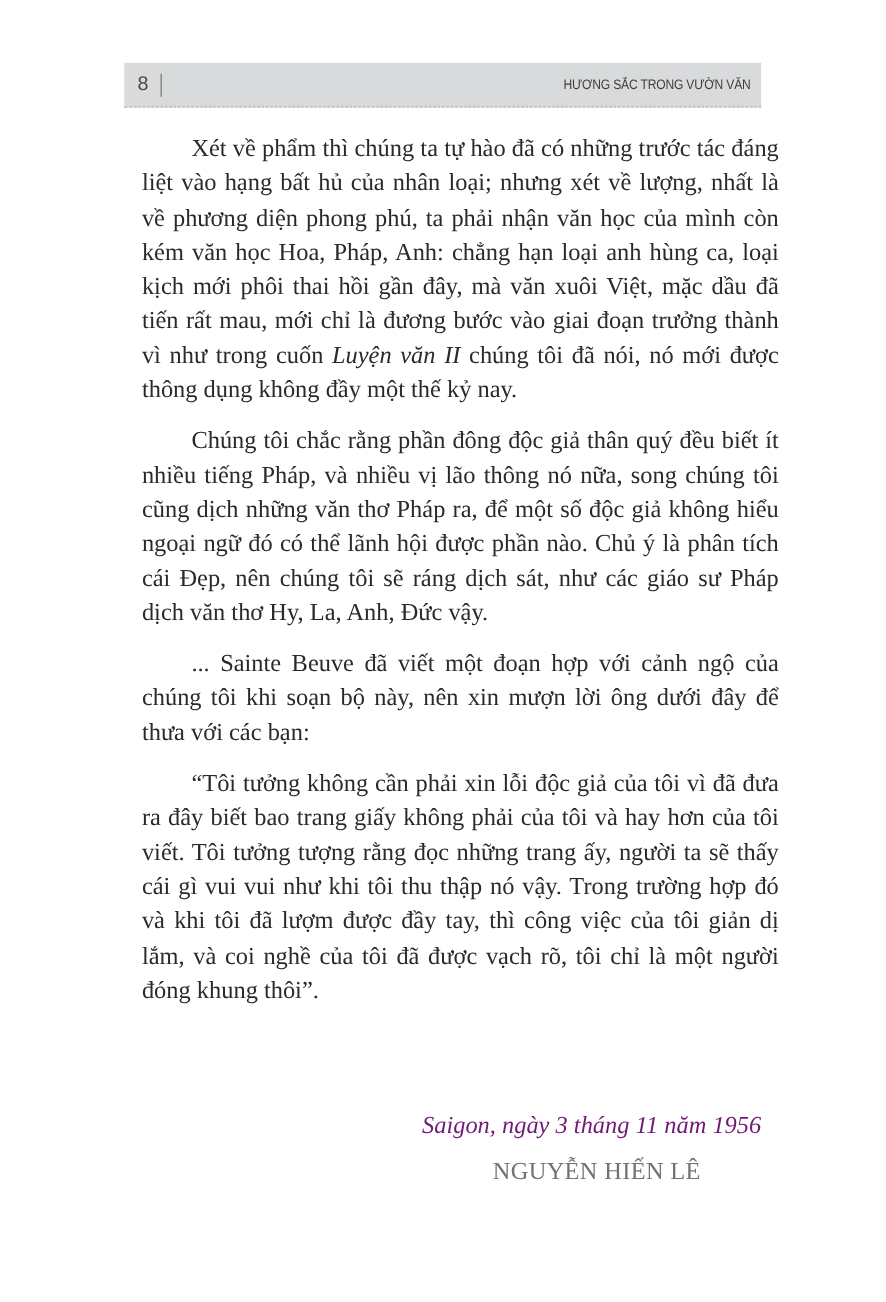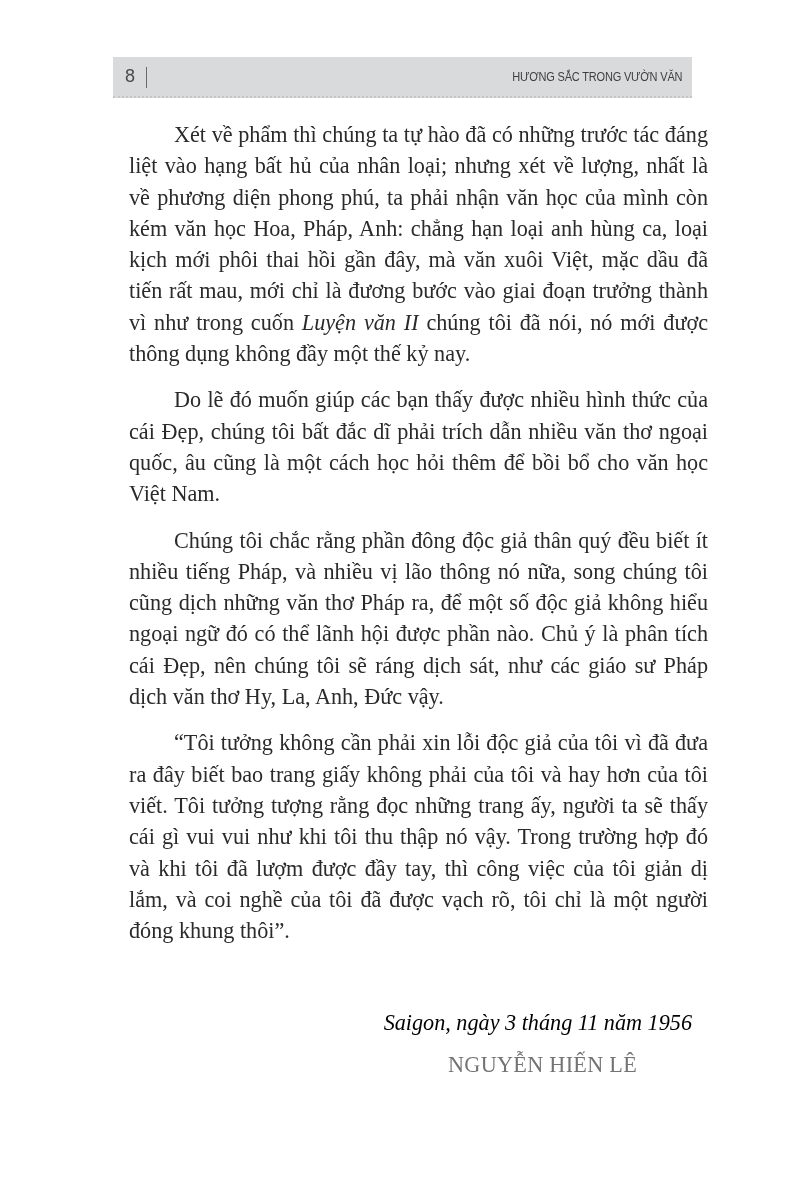--- a/index.html
+++ b/index.html
@@ -68,21 +68,21 @@
       text-indent: 45px;
     }
     .para em { font-style: italic; }
     .signoff {
       position: absolute;
       right: 113px;
       top: 1010px;
       font-family: "Liberation Serif", serif;
       font-style: italic;
       font-size: 22.2px;
-      color: #000000;
+      color: #701a75;
     }
     .author {
       position: absolute;
       left: 448px;
       top: 1052px;
       font-family: "Liberation Serif", serif;
       font-size: 22.2px;
       letter-spacing: 0.3px;
       color: #737373;
     }
@@ -91,19 +91,19 @@
 <body>
 
 <div class="running-header">
   <span class="page-number">8</span>
   <span class="header-sep"></span>
   <span class="book-title">HƯƠNG SẮC TRONG VƯỜN VĂN</span>
 </div>
 
 <div class="text-block">
   <p class="para"><span>Xét về phẩm thì chúng ta tự hào đã có những trước tác đáng liệt vào hạng bất hủ của nhân loại; nhưng xét về lượng, nhất là về phương diện phong phú, ta phải nhận văn học của mình còn kém văn học Hoa, Pháp, Anh: chẳng hạn loại anh hùng ca, loại kịch mới phôi thai hồi gần đây, mà văn xuôi Việt, mặc dầu đã tiến rất mau, mới chỉ là đương bước vào giai đoạn trưởng thành vì như trong cuốn </span><em>Luyện văn II</em><span> chúng tôi đã nói, nó mới được thông dụng không đầy một thế kỷ nay.</span></p>
-  <p class="para">Do lẽ đó muốn giúp các bạn thấy được nhiều hình thức của cái Đẹp, chúng tôi bất đắc dĩ phải trích dẫn nhiều văn thơ ngoại quốc, âu cũng là một cách học hỏi thêm để bồi bổ cho văn học Việt Nam.</p>
   <p class="para">Chúng tôi chắc rằng phần đông độc giả thân quý đều biết ít nhiều tiếng Pháp, và nhiều vị lão thông nó nữa, song chúng tôi cũng dịch những văn thơ Pháp ra, để một số độc giả không hiểu ngoại ngữ đó có thể lãnh hội được phần nào. Chủ ý là phân tích cái Đẹp, nên chúng tôi sẽ ráng dịch sát, như các giáo sư Pháp dịch văn thơ Hy, La, Anh, Đức vậy.</p>
+  <p class="para">... Sainte Beuve đã viết một đoạn hợp với cảnh ngộ của chúng tôi khi soạn bộ này, nên xin mượn lời ông dưới đây để thưa với các bạn:</p>
   <p class="para">“Tôi tưởng không cần phải xin lỗi độc giả của tôi vì đã đưa ra đây biết bao trang giấy không phải của tôi và hay hơn của tôi viết. Tôi tưởng tượng rằng đọc những trang ấy, người ta sẽ thấy cái gì vui vui như khi tôi thu thập nó vậy. Trong trường hợp đó và khi tôi đã lượm được đầy tay, thì công việc của tôi giản dị lắm, và coi nghề của tôi đã được vạch rõ, tôi chỉ là một người đóng khung thôi”.</p>
 </div>
 
 <div class="signoff">Saigon, ngày 3 tháng 11 năm 1956</div>
 <div class="author">NGUYỄN HIẾN LÊ</div>
 
 </body></html>

